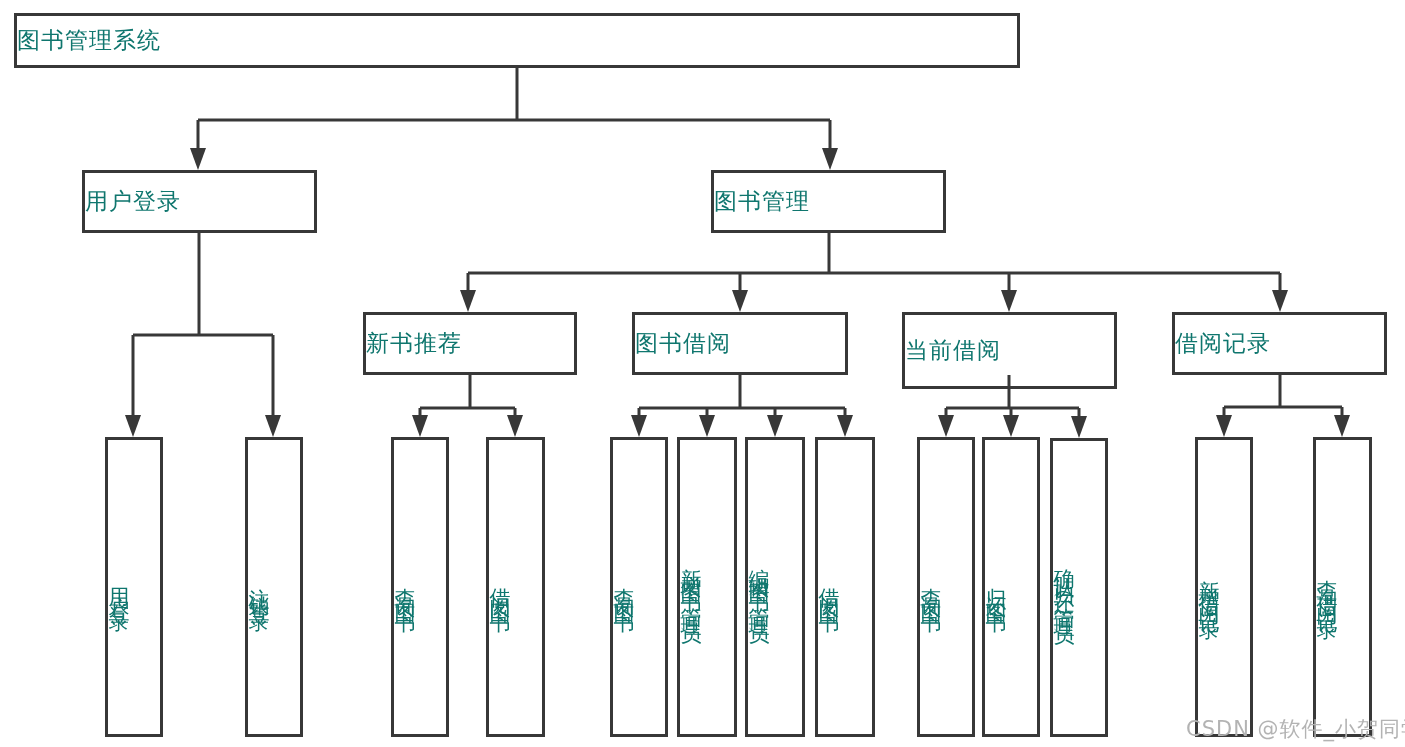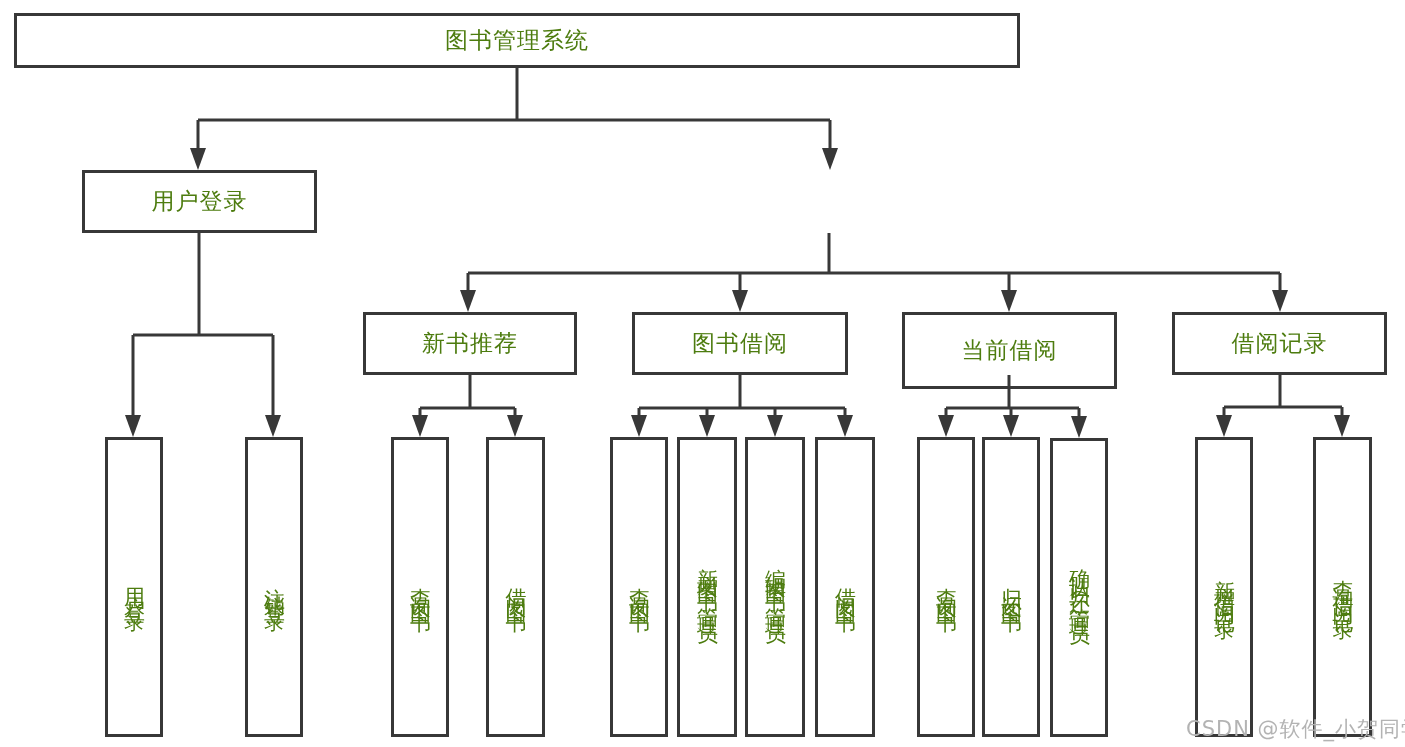--- a/index.html
+++ b/index.html
@@ -10,22 +10,22 @@
     font-family:"DejaVu Sans","Liberation Sans",sans-serif;
     overflow:hidden;
   }
   .node{
     position:absolute;
     background:#ffffff;
     border:3px solid #383838;
     box-sizing:border-box;
     display:flex;
     align-items:center;
-    justify-content:center;
-    color:#4d7c0f;
+    justify-content:flex-start;
+    color:#0f766e;
     font-size:23px;
     letter-spacing:1px;
     z-index:2;
   }
   .leaf{
     font-size:21px;
   }
   .leaf .vtext{
     writing-mode:vertical-rl;
     text-orientation:mixed;
@@ -61,20 +61,23 @@
 <body>
 
 <div id="canvas">
 
   <div class="node" style="left:14px;top:13px;width:1006px;height:55px;">
     <span>图书管理系统</span>
   </div>
 
   <div class="node" style="left:82px;top:170px;width:235px;height:63px;">
     <span>用户登录</span>
+  </div>
+  <div class="node" style="left:711px;top:170px;width:235px;height:63px;">
+    <span>图书管理</span>
   </div>
 
   <div class="node" style="left:363px;top:312px;width:214px;height:63px;">
     <span>新书推荐</span>
   </div>
   <div class="node" style="left:632px;top:312px;width:216px;height:63px;">
     <span>图书借阅</span>
   </div>
   <div class="node" style="left:902px;top:312px;width:215px;height:77px;">
     <span>当前借阅</span>

